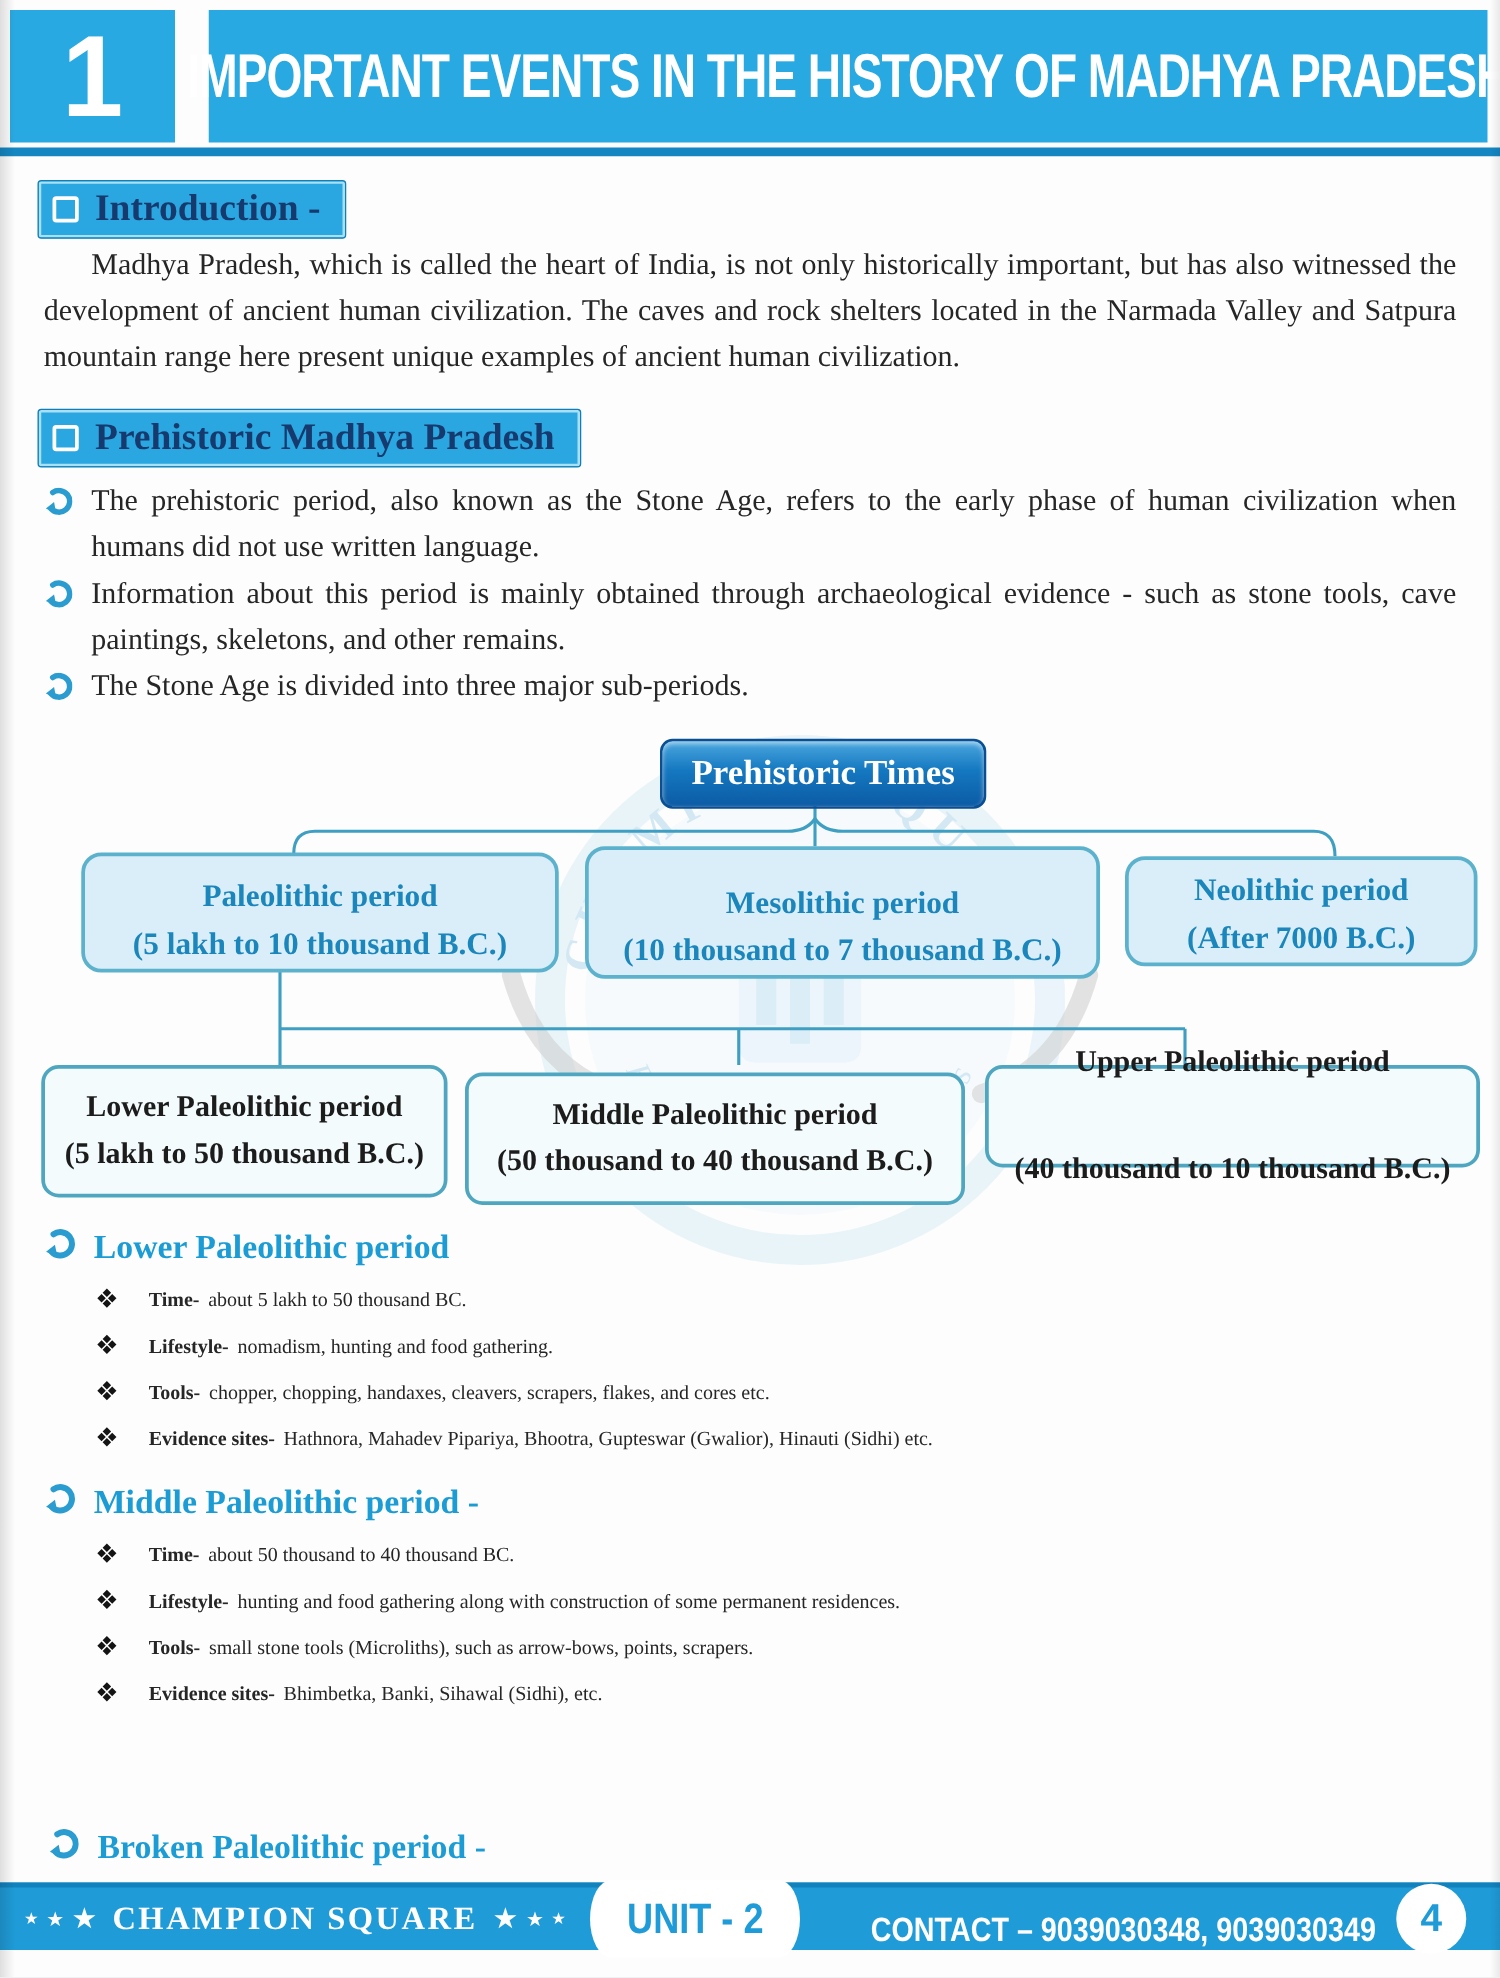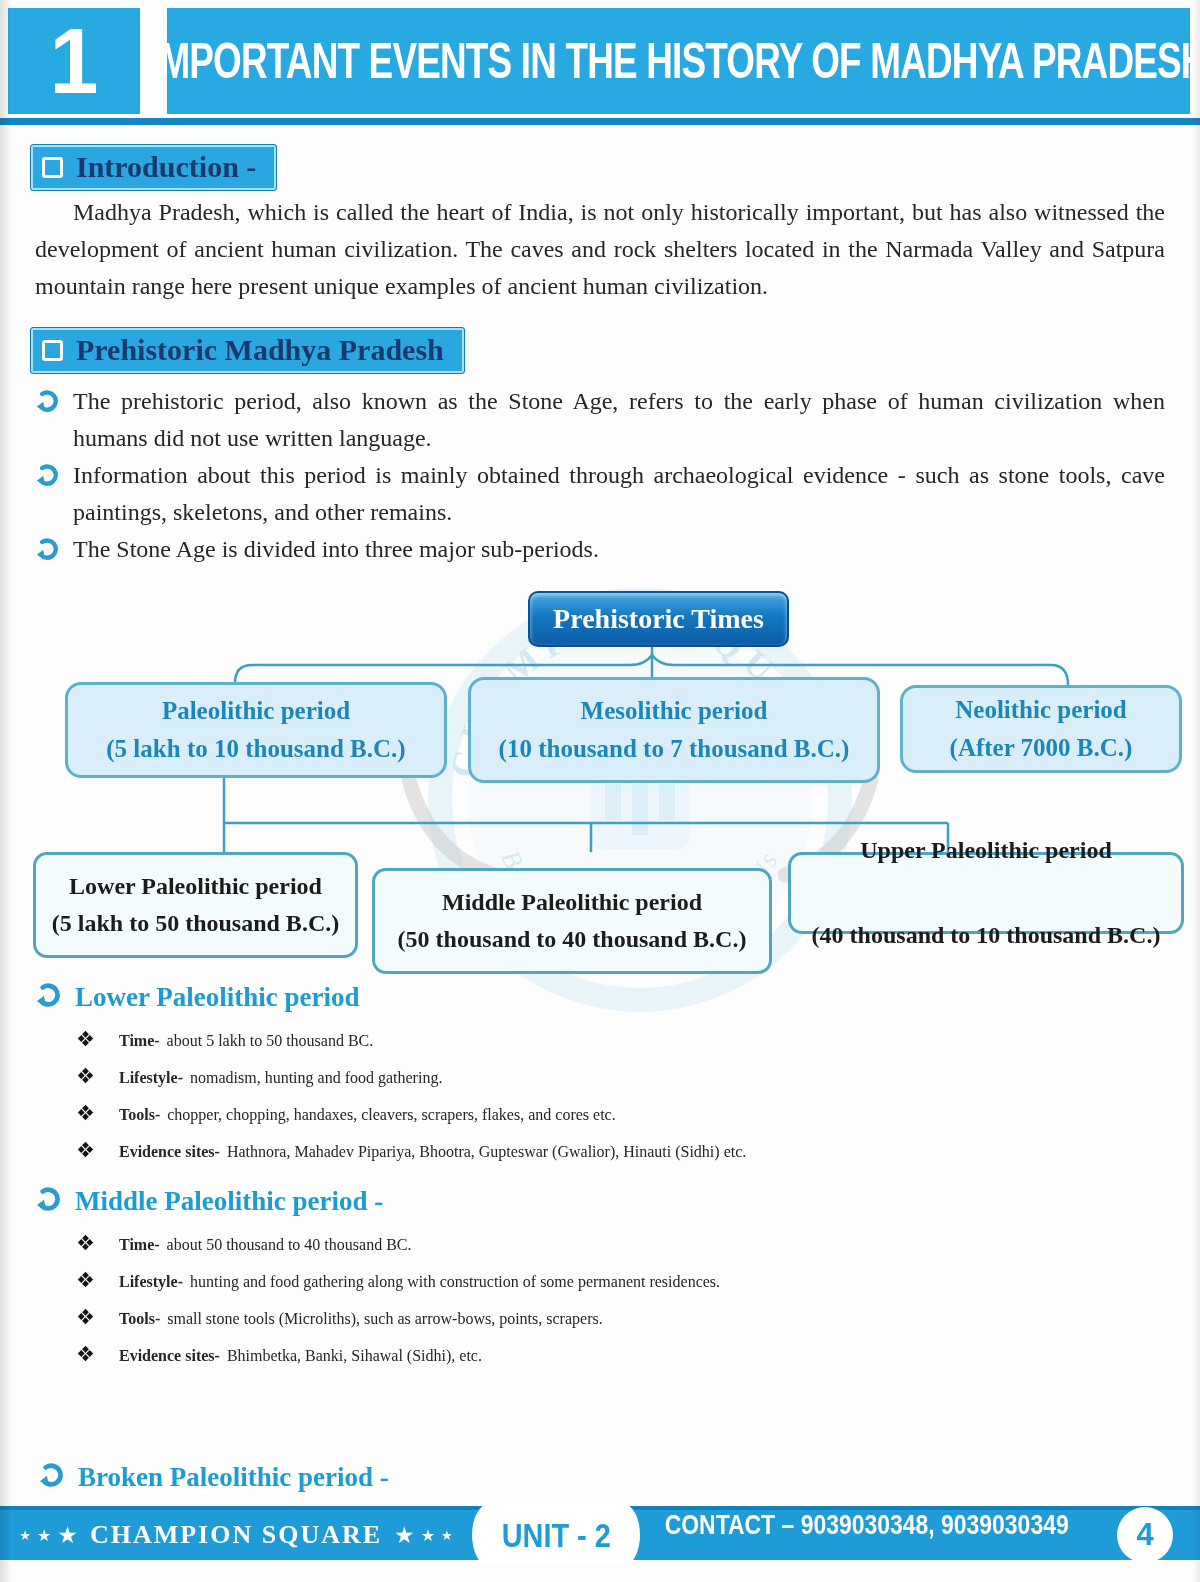--- a/index.html
+++ b/index.html
@@ -40,28 +40,28 @@
   .flow{position:absolute;left:0;top:585px;width:1200px;height:380px;}
   .flow svg.wm{position:absolute;z-index:0;pointer-events:none;}
   .flow svg.connect{position:absolute;left:0;top:0;z-index:1;}
   .fc-root{position:absolute;left:528px;top:6px;width:257px;height:52px;z-index:2;
         background:linear-gradient(180deg,#4aa6de 0%,#1478c0 45%,#0c5ba5 100%);
         border:2px solid #0a4f93;border-radius:10px;box-shadow:inset 0 2px 4px rgba(255,255,255,.55);
         display:flex;align-items:center;justify-content:center;color:#fff;font-weight:bold;font-size:28px;}
   .fc-b1,.fc-b2{position:absolute;z-index:2;display:flex;flex-direction:column;justify-content:center;
         text-align:center;font-weight:bold;box-sizing:border-box;}
   .fc-b1{background:#d9eef8;border:3px solid #5cb2cc;border-radius:16px;color:#1b86bc;
-        font-size:25px;line-height:38px;}
+        font-size:25px;line-height:38px;justify-content:flex-end;}
   .fc-b2{background:#f4fbfd;border:3px solid #4fa6c0;border-radius:14px;color:#1c1c1c;
         font-size:24px;line-height:37px;}
   .fc-p1{left:65px;top:97px;width:382px;height:96px;}
   .fc-p2{left:468px;top:92px;width:412px;height:106px;}
   .fc-p3{left:900px;top:100px;width:282px;height:88px;}
   .fc-q1{left:33px;top:267px;width:325px;height:106px;}
-  .fc-q2{left:372px;top:283px;width:400px;height:106px;}
+  .fc-q2{left:372px;top:273px;width:400px;height:106px;}
   .fc-q3{left:788px;top:267px;width:396px;height:82px;gap:48px;}
 
   
   .h-row{position:absolute;display:flex;align-items:center;gap:15px;}
   .h-row .htx{font-size:27px;font-weight:bold;color:#1b9cd4;}
   .slist{position:absolute;}
   .srow{display:flex;align-items:flex-start;}
   .srow .dic{flex:0 0 42px;padding-top:8px;padding-left:5px;}
   .srow .stx{font-size:16px;line-height:37px;text-align:justify;flex:1;}
   .stx .lb{font-weight:bold;margin-right:7px;}
@@ -87,21 +87,21 @@
         border-top:4px solid #1282bd;box-sizing:border-box;}
   .f-left{position:absolute;left:0;top:0;width:472px;height:50px;display:flex;align-items:center;
         justify-content:center;gap:6px;color:#fff;}
   .f-brand{font-family:"Liberation Serif",serif;font-weight:bold;font-size:26px;letter-spacing:2px;margin:0 6px;}
   .f-star{font-family:"DejaVu Sans",sans-serif;color:#fff;}
   .f-star.s1{font-size:13px;} .f-star.s2{font-size:16px;} .f-star.s3{font-size:23px;}
   .f-unit{position:absolute;left:472px;top:-6px;width:168px;height:62px;background:#fff;
         border-radius:34px/62px;display:flex;align-items:center;justify-content:center;}
   .f-unit span{font-family:"Liberation Sans",sans-serif;font-weight:bold;font-size:34px;color:#1f9bd7;
         transform:scaleX(.85);white-space:nowrap;}
-  .f-contact{position:absolute;left:628px;top:0;width:477px;height:50px;display:flex;align-items:flex-start;
+  .f-contact{position:absolute;left:660px;top:0;width:477px;height:50px;display:flex;align-items:flex-end;
         justify-content:center;}
   .f-contact span{font-family:"Liberation Sans",sans-serif;font-weight:bold;font-size:27px;color:#fff;
         transform:scaleX(.85);white-space:nowrap;}
   .f-page{position:absolute;left:1117px;top:-3px;width:56px;height:56px;background:#fff;border-radius:50%;
         display:flex;align-items:center;justify-content:center;}
   .f-page span{font-family:"Liberation Sans",sans-serif;font-weight:bold;font-size:31px;color:#1f9bd7;}
 </style>
 </head>
 <body>
 

